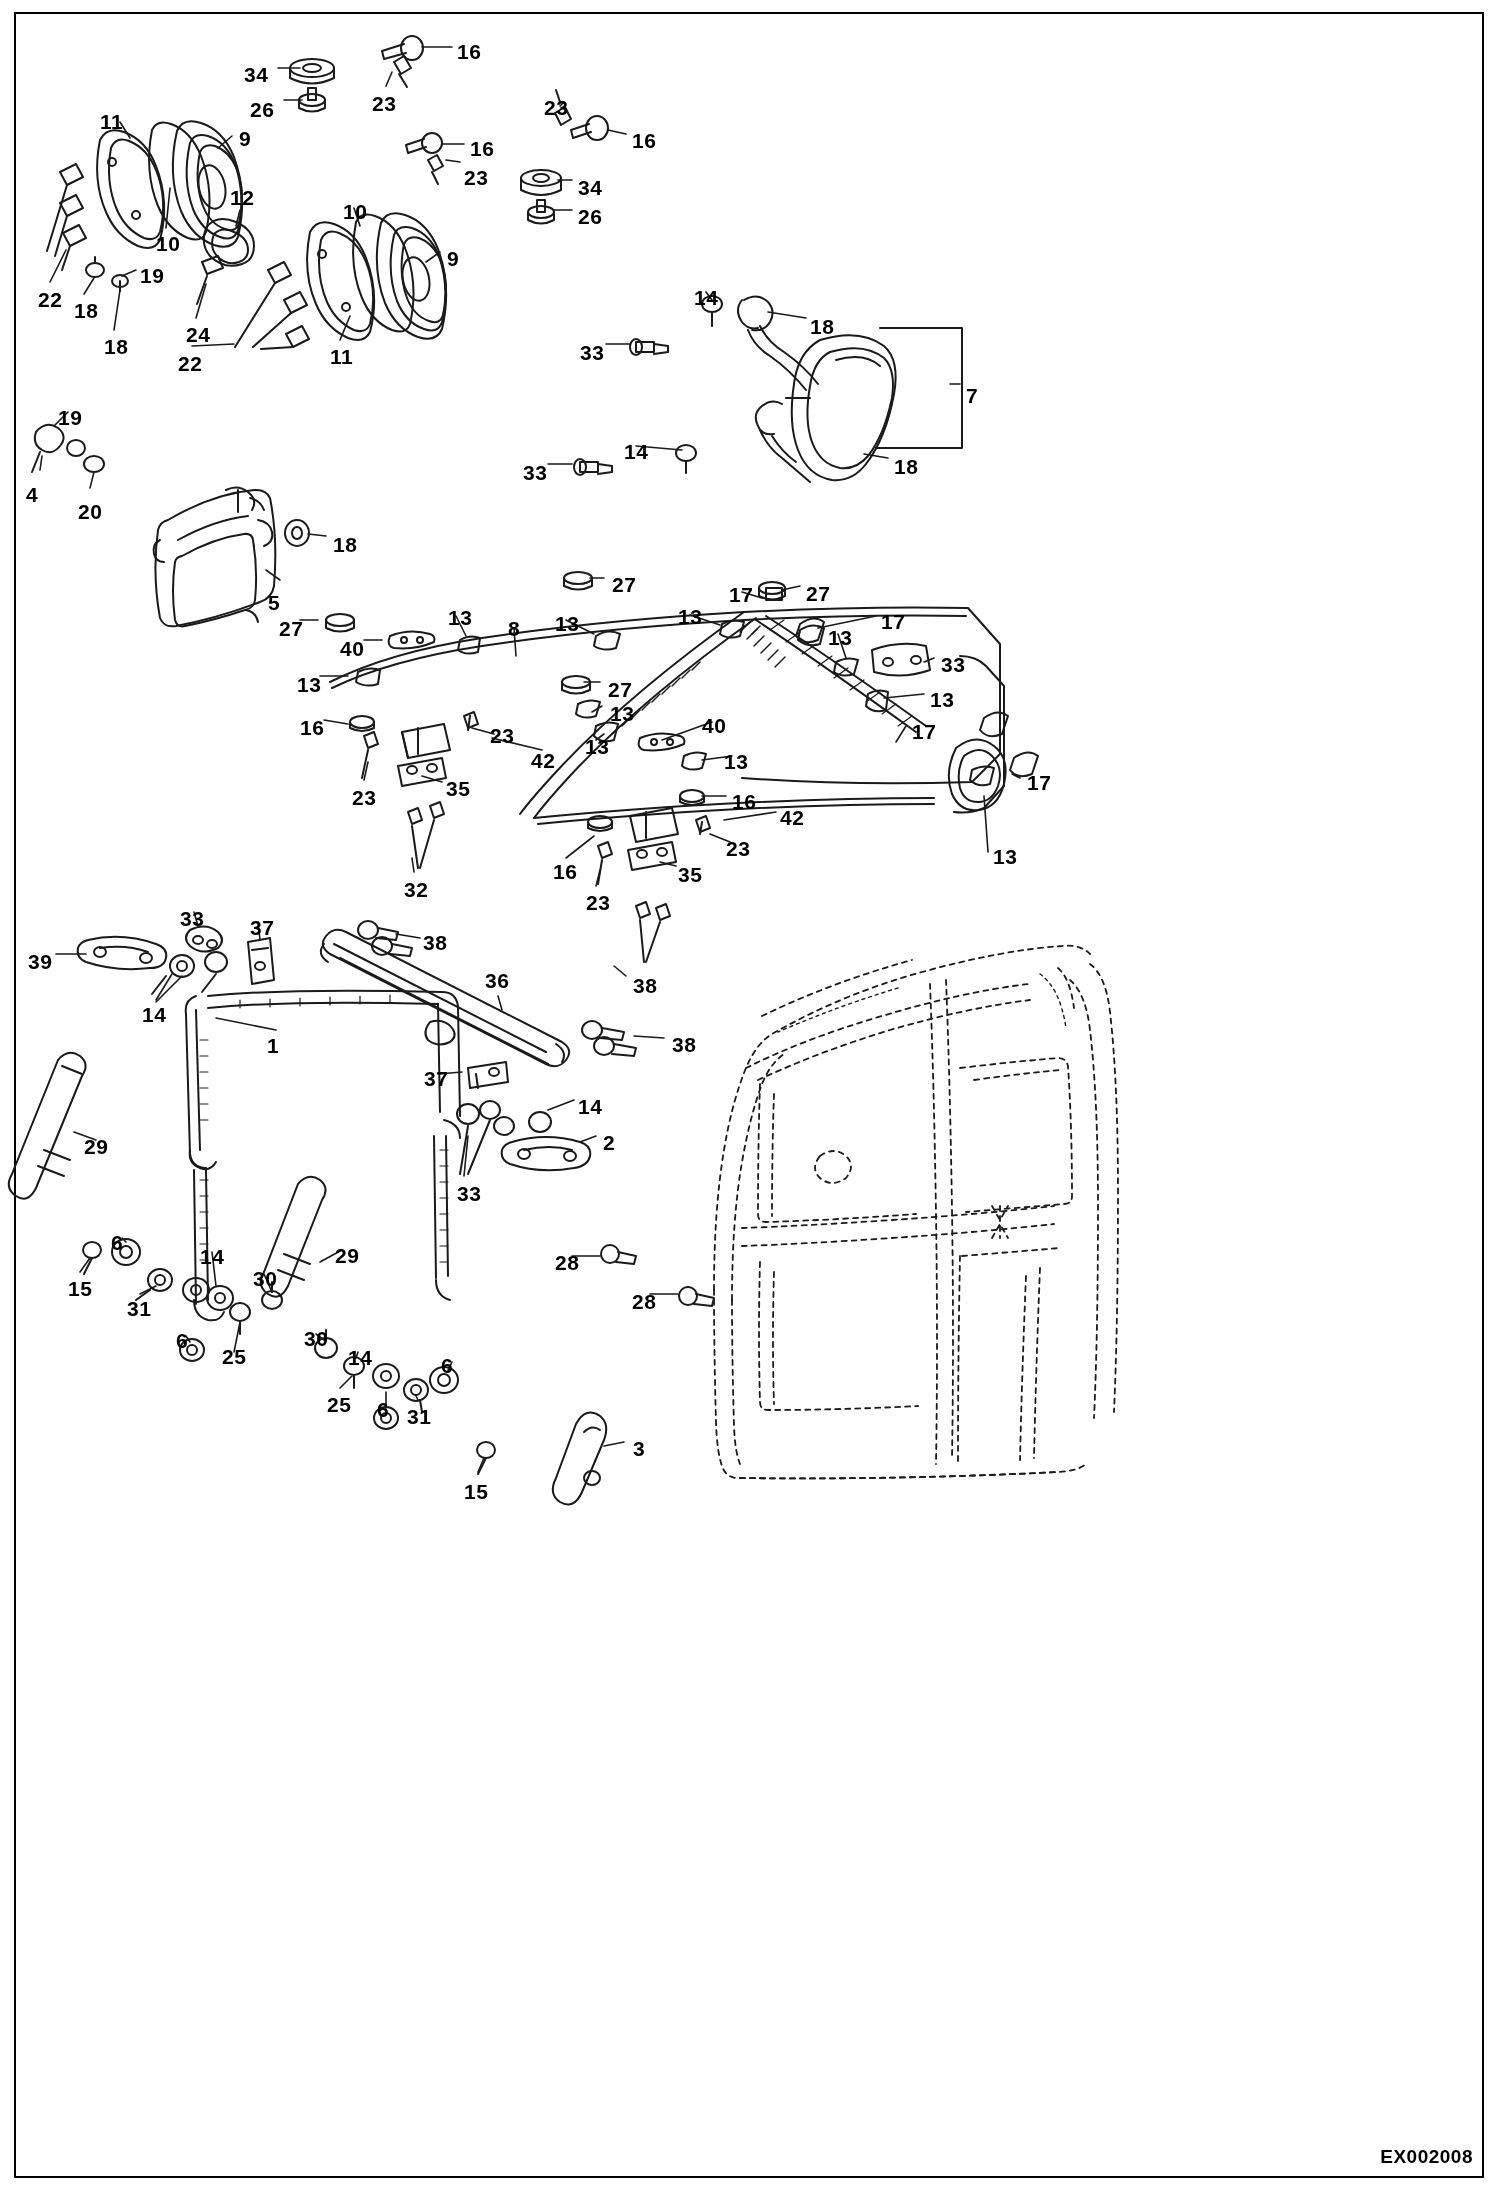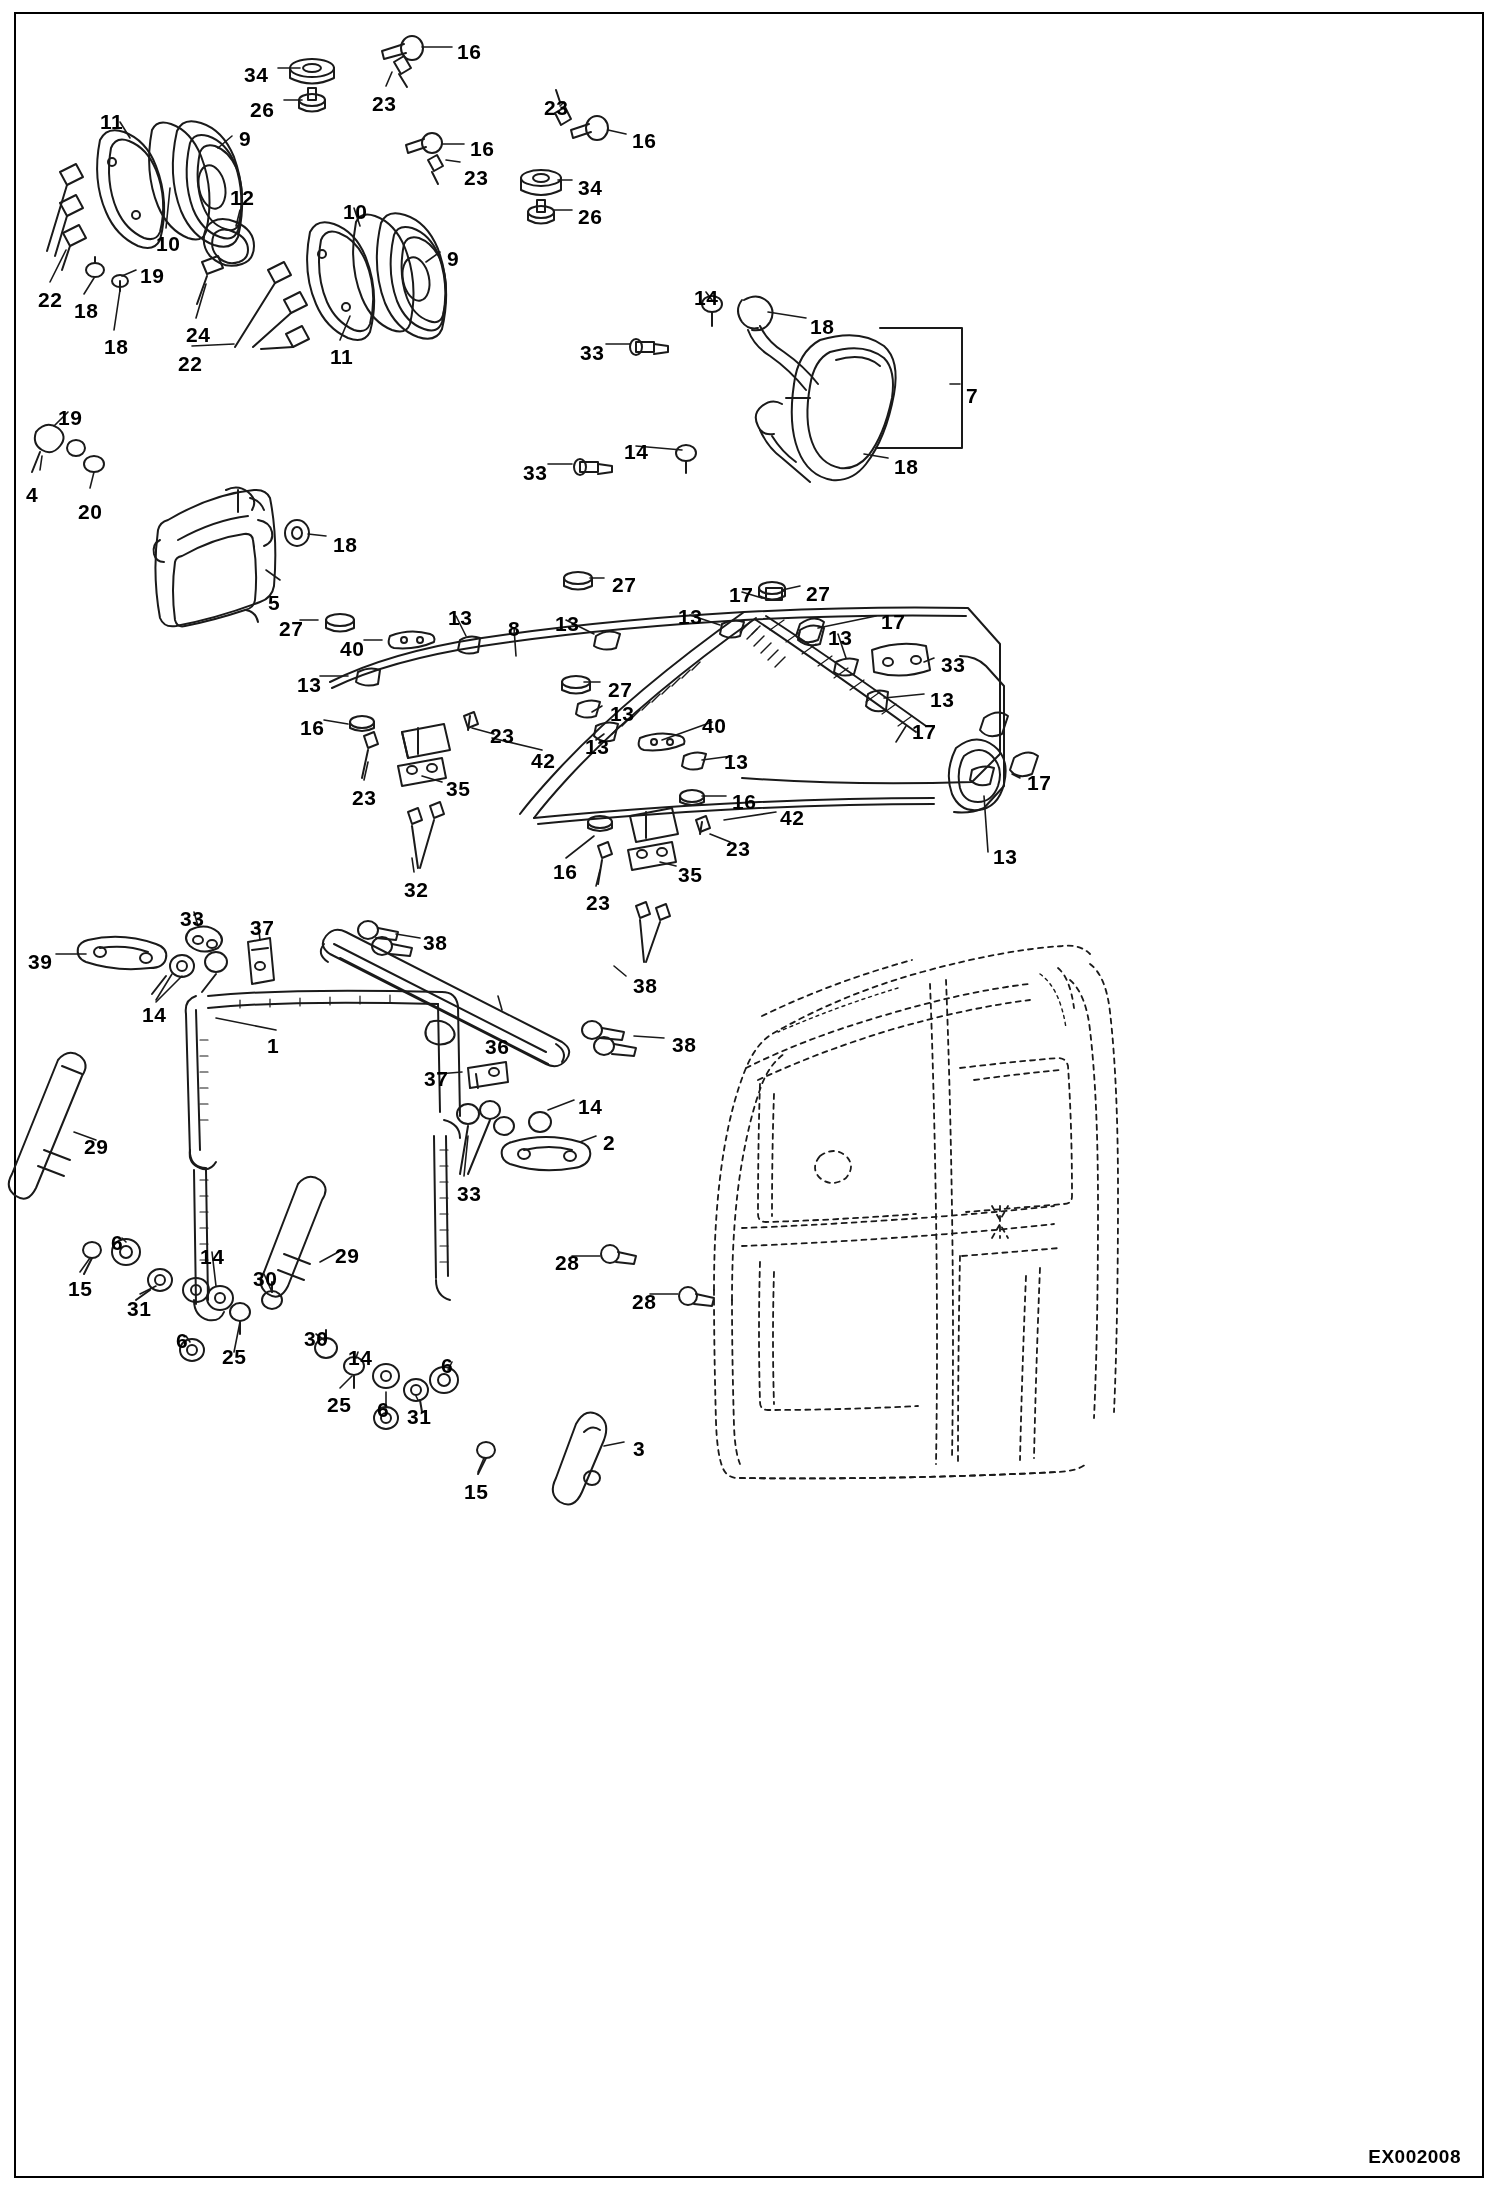--- a/index.html
+++ b/index.html
@@ -38,21 +38,21 @@
     position: absolute;
     font-family: "Liberation Sans", sans-serif;
     font-size: 21px;
     font-weight: bold;
     color: #000;
     white-space: nowrap;
     letter-spacing: 0.5px;
   }
   .code {
     position: absolute;
-    right: 37px;
+    right: 25px;
     bottom: 26px;
     font-family: "Liberation Sans", sans-serif;
     font-size: 19px;
     font-weight: bold;
     color: #000;
     letter-spacing: 0.5px;
   }
 </style>
 </head>
 <body>
@@ -800,21 +800,21 @@
   <span class="callout" style="left:553px;top:860px">16</span>
   <span class="callout" style="left:726px;top:837px">23</span>
   <span class="callout" style="left:678px;top:863px">35</span>
   <span class="callout" style="left:404px;top:878px">32</span>
   <span class="callout" style="left:586px;top:891px">23</span>
   <span class="callout" style="left:180px;top:907px">33</span>
   <span class="callout" style="left:250px;top:916px">37</span>
   <span class="callout" style="left:423px;top:931px">38</span>
   <span class="callout" style="left:28px;top:950px">39</span>
   <span class="callout" style="left:633px;top:974px">38</span>
-  <span class="callout" style="left:485px;top:1035px">36</span>
+  <span class="callout" style="left:485px;top:969px">36</span>
   <span class="callout" style="left:142px;top:1003px">14</span>
   <span class="callout" style="left:267px;top:1034px">1</span>
   <span class="callout" style="left:672px;top:1033px">38</span>
   <span class="callout" style="left:424px;top:1067px">37</span>
   <span class="callout" style="left:578px;top:1095px">14</span>
   <span class="callout" style="left:84px;top:1135px">29</span>
   <span class="callout" style="left:603px;top:1131px">2</span>
   <span class="callout" style="left:457px;top:1182px">33</span>
   <span class="callout" style="left:111px;top:1231px">6</span>
   <span class="callout" style="left:200px;top:1245px">14</span>

